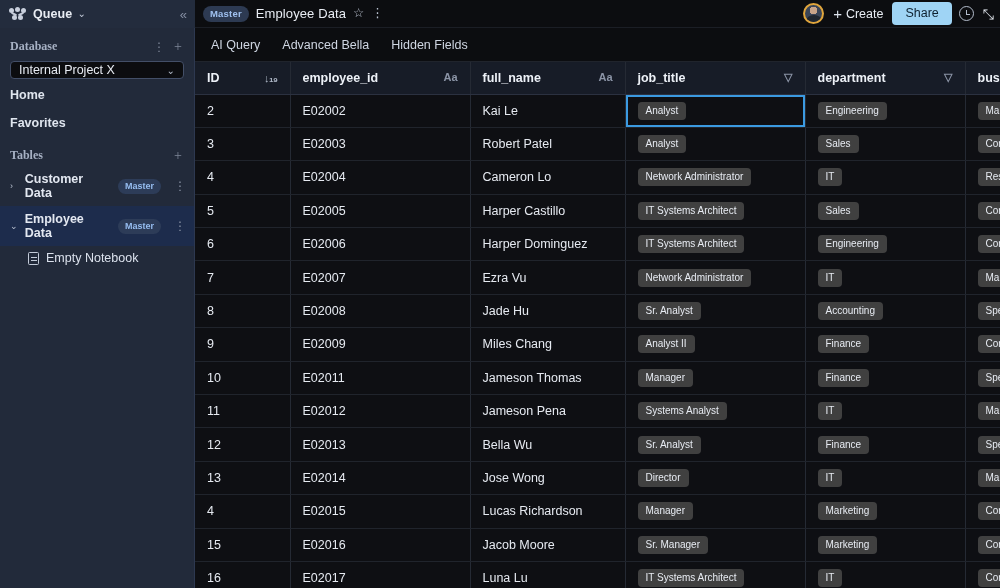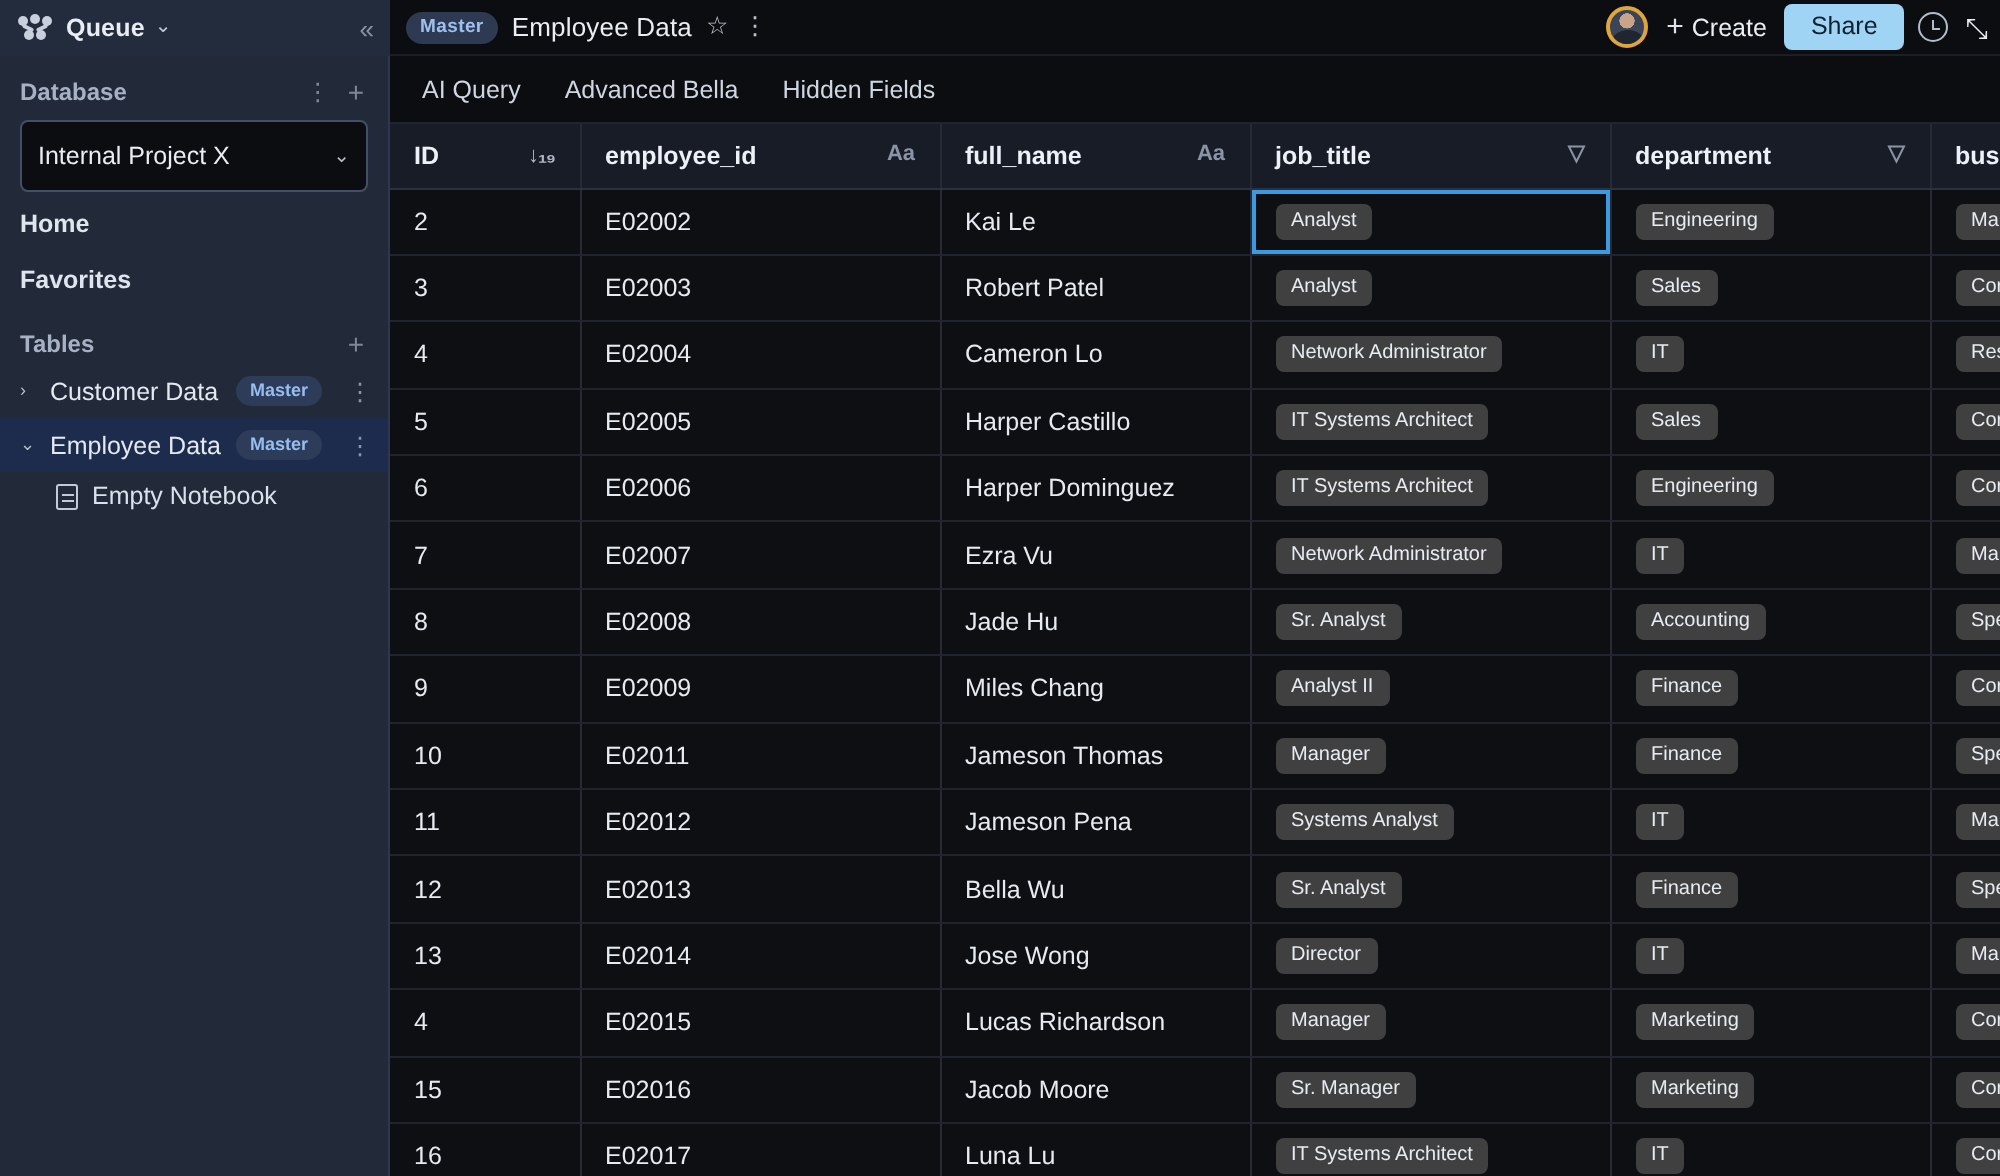--- a/index.html
+++ b/index.html
@@ -95,46 +95,46 @@
   .sidebar {
     width: 195px; flex: 0 0 195px;
     background: #222a3a;
     border-right: 1px solid #2d3850;
     display: flex; flex-direction: column;
     padding-top: 8px;
     overflow: hidden;
   }
   .sb-sectionrow {
     display: flex; align-items: center;
-    padding: 3px 12px 3px 10px; gap: 6px;
+    padding: 3px 12px 3px 10px; gap: 6px; font-family: Liberation Serif, serif;
   }
   .sb-sectiontitle { color: #a7b1c4; font-size: 12px; font-weight: 700; }
   .sb-acts { margin-left: auto; display: flex; align-items: center; gap: 9px; }
   .sb-dots { color: #7e8798; font-size: 12px; line-height: 1;}
   .sb-plus { color: #7e8798; font-size: 14px; line-height: 1; font-weight: 300;}
   .db-select {
-    margin: 4px 10px 2px; height: 36px;
+    margin: 4px 10px 2px; height: 18px;
     background: #0c0d10; border: 1px solid #434f68; border-radius: 4px;
     display: flex; align-items: center; padding: 0 8px;
     cursor: pointer;
   }
   .db-select span.val { color: #e8ecf3; font-size: 12.5px; }
   .db-select span.cv { margin-left: auto; color: #b4bdcc; font-size: 10px; }
   .sb-link {
     padding: 7px 10px; color: #dfe5ee; font-size: 12.5px; font-weight: 700;
     cursor: pointer;
   }
   .sb-item {
     display: flex; align-items: center; gap: 6px;
     padding: 6px 8px 6px 10px; cursor: pointer;
     color: #e3e8f1; font-size: 12.5px;
   }
   .sb-item.active { background: #1d2c4c; }
   .sb-caret { color: #b8c1d0; font-size: 9px; width: 9px; display:inline-block; line-height:1;}
-  .sb-item .nm { font-weight: 400; }
+  .sb-item .nm { font-weight: 700; }
   .tag-master {
     background: #2d3c58; color: #96bdf0;
     font-size: 9px; font-weight: 700; padding: 2px 7px 3px;
     border-radius: 9px; margin-left: auto;
   }
   .sb-item .kebab { color: #8b94a6; font-size: 12px; margin-left: 7px; line-height:1;}
   .sb-child {
     display: flex; align-items: center; gap: 7px;
     padding: 5px 10px 5px 28px; color: #dbe1ec; font-size: 12.5px;
     cursor: pointer;

